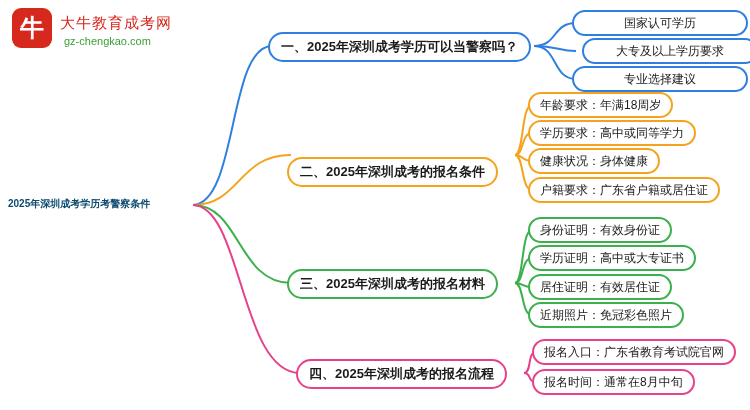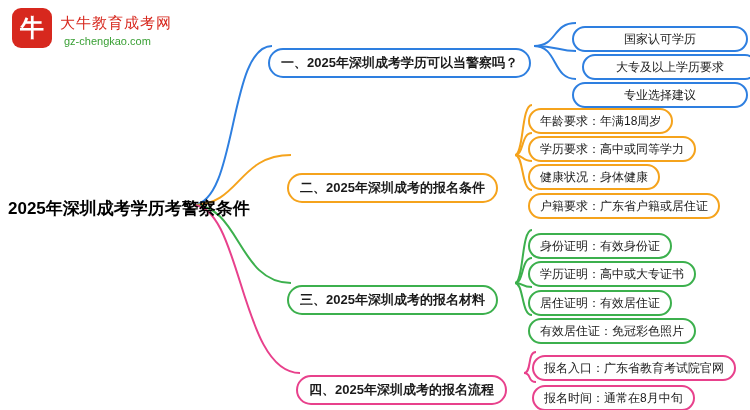--- a/index.html
+++ b/index.html
@@ -3,32 +3,32 @@
 <meta charset="utf-8">
 <style>
   html,body{margin:0;padding:0;background:#ffffff;}
   .stage{
     position:relative;width:750px;height:410px;background:#ffffff;overflow:hidden;
     font-family:"Liberation Sans","DejaVu Sans",sans-serif;
   }
   .lines{position:absolute;left:0;top:0;z-index:0;}
   .node{
     position:absolute;z-index:2;background:#ffffff;border:2px solid #888;
-    white-space:nowrap;color:#1a1a1a;box-sizing:border-box;margin-top:16px;
+    white-space:nowrap;color:#1a1a1a;box-sizing:border-box;
   }
   .l1{padding:5px 11px;border-radius:15px;font-size:13px;font-weight:700;line-height:1.2;}
   .l2{padding:4px 10px;border-radius:13px;font-size:12px;font-weight:400;line-height:1.2;text-align:center;}
   .b1{border-color:#2e7fe0;}
   .b2{border-color:#f5a31c;}
   .b3{border-color:#3cb04d;}
   .b4{border-color:#e8418c;}
   .b1w{width:176px;text-align:center;}
   .central{
-    position:absolute;left:8px;top:197px;z-index:2;font-size:17px;font-weight:700;
-    color:#000000;white-space:nowrap;
+    position:absolute;left:8px;top:197px;z-index:2;font-size:10px;font-weight:700;
+    color:#0c4a6e;white-space:nowrap;
   }
   .logo{position:absolute;left:12px;top:8px;z-index:2;}
   .logo-icon{
     position:absolute;left:0;top:0;width:40px;height:40px;background:#d7281e;
     border-radius:9px;color:#ffffff;font-size:24px;font-weight:700;
     display:flex;align-items:center;justify-content:center;
   }
   .logo-title{
     position:absolute;left:48px;top:6px;color:#d7281e;font-size:15px;font-weight:400;
     white-space:nowrap;letter-spacing:1px;
@@ -86,19 +86,19 @@
   <div class="node l1 b2" style="left:287px;top:157px">二、2025年深圳成考的报名条件</div>
   <div class="node l2 b2" style="left:528px;top:92px">年龄要求：年满18周岁</div>
   <div class="node l2 b2" style="left:528px;top:120px">学历要求：高中或同等学力</div>
   <div class="node l2 b2" style="left:528px;top:148px">健康状况：身体健康</div>
   <div class="node l2 b2" style="left:528px;top:177px">户籍要求：广东省户籍或居住证</div>
 
   <div class="node l1 b3" style="left:287px;top:269px">三、2025年深圳成考的报名材料</div>
   <div class="node l2 b3" style="left:528px;top:217px">身份证明：有效身份证</div>
   <div class="node l2 b3" style="left:528px;top:245px">学历证明：高中或大专证书</div>
   <div class="node l2 b3" style="left:528px;top:274px">居住证明：有效居住证</div>
-  <div class="node l2 b3" style="left:528px;top:302px">有效居住证：免冠彩色照片</div>
+  <div class="node l2 b3" style="left:528px;top:302px">近期照片：免冠彩色照片</div>
 
   <div class="node l1 b4" style="left:296px;top:359px">四、2025年深圳成考的报名流程</div>
   <div class="node l2 b4" style="left:532px;top:339px">报名入口：广东省教育考试院官网</div>
   <div class="node l2 b4" style="left:532px;top:369px">报名时间：通常在8月中旬</div>
 
 </div>
 
 </body></html>

